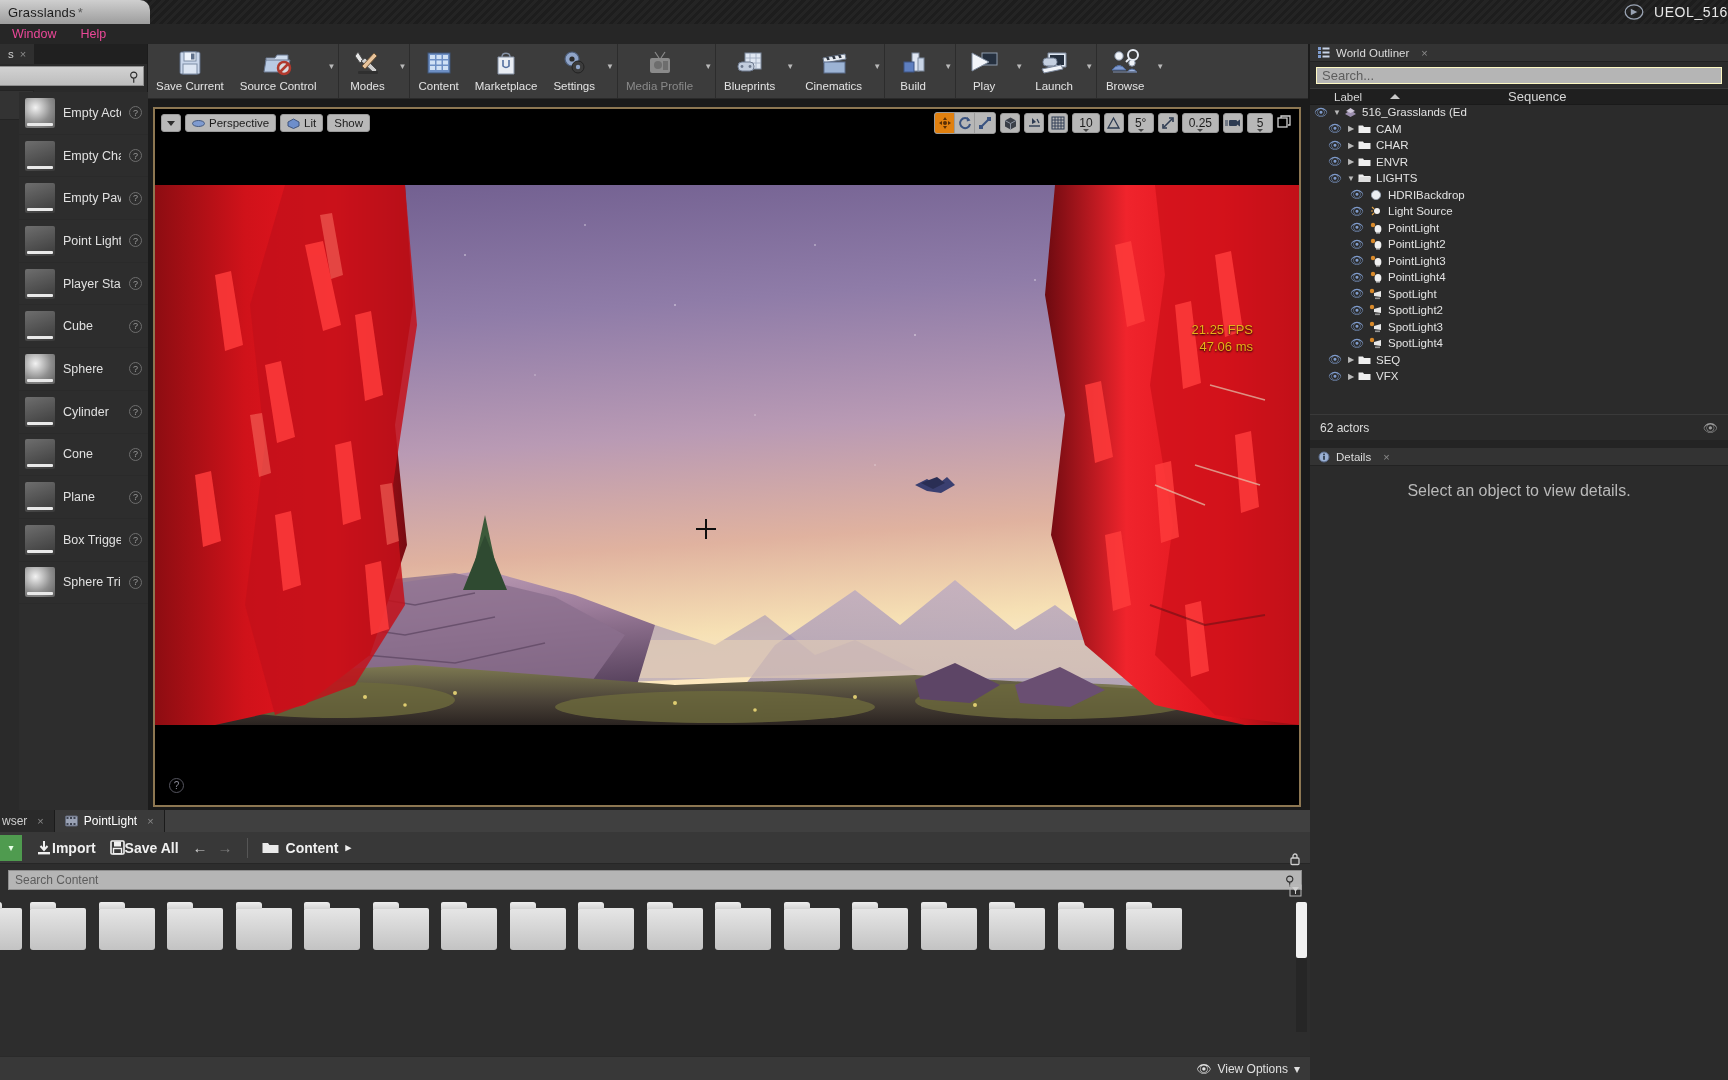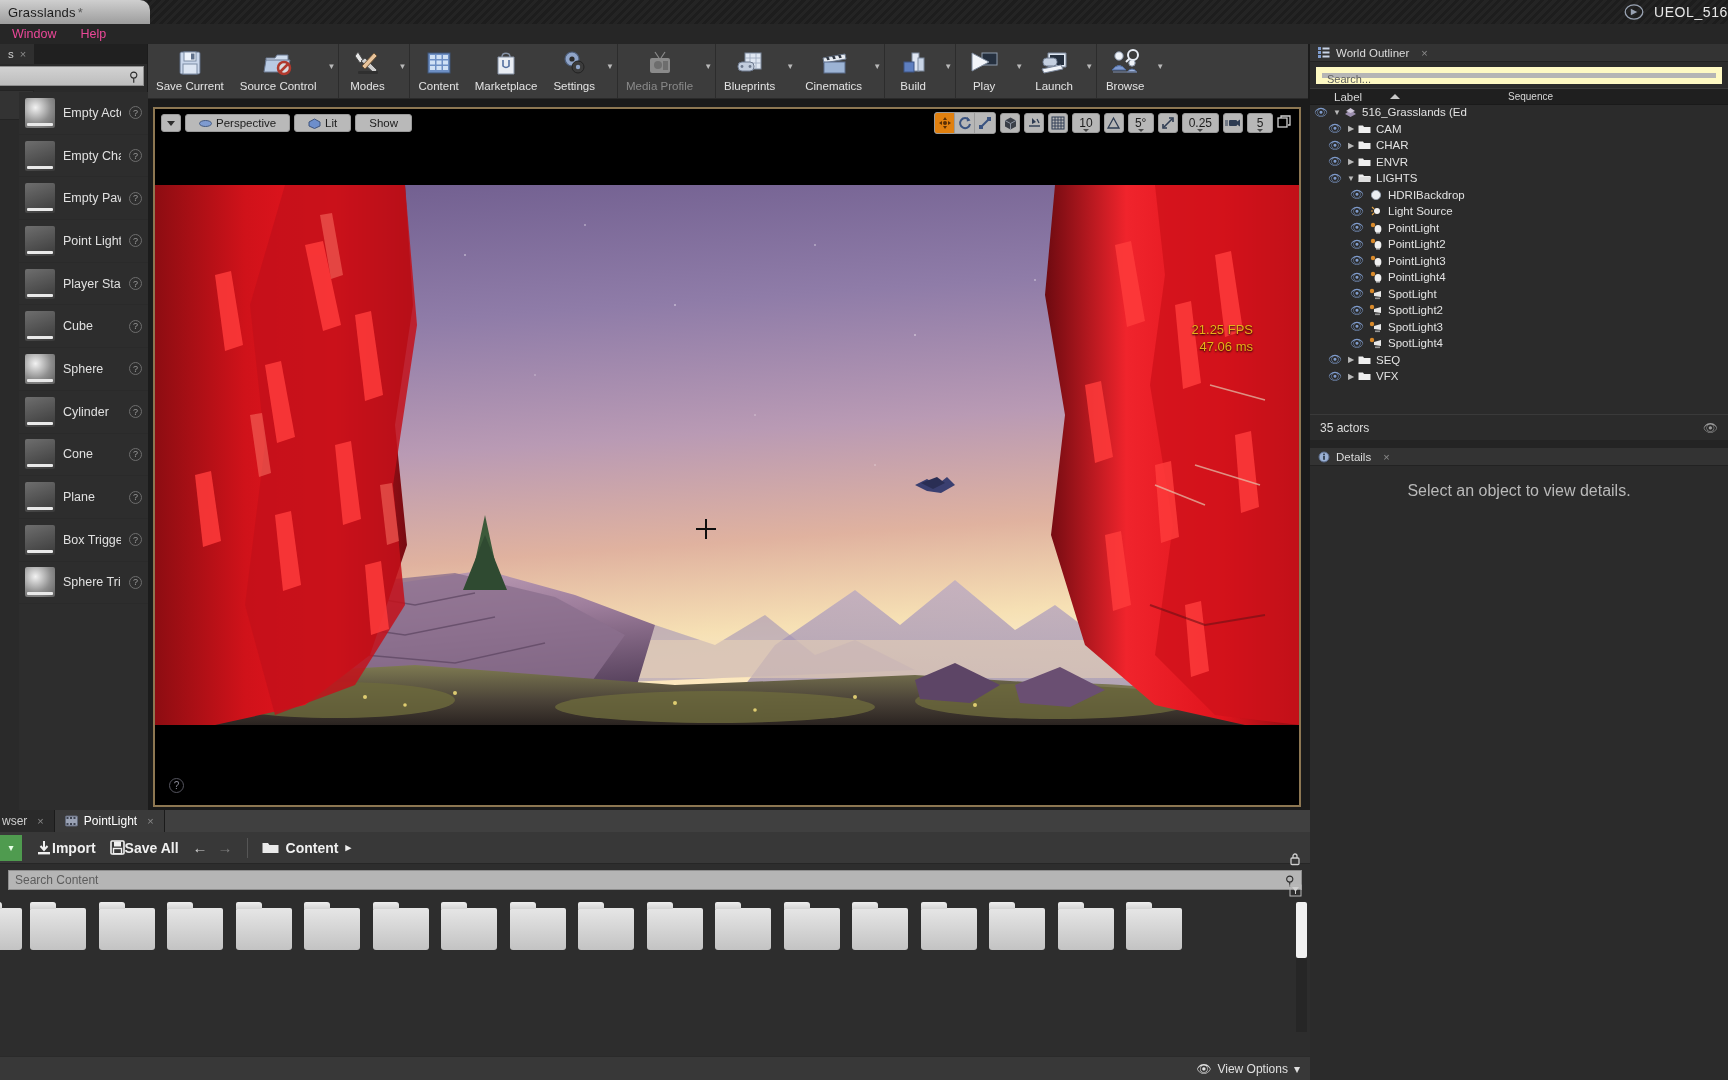--- a/index.html
+++ b/index.html
@@ -116,21 +116,21 @@
     position:absolute; left:153px; top:107px; width:1148px; height:700px;
     background:#000; border:2px solid #8d7752;
   }
   .vp-toolbar{
     position:absolute; left:0; top:0; width:100%; height:28px;
     display:flex; align-items:center; gap:4px; padding:0 6px;
     background:rgba(0,0,0,0);
   }
   .vp-pill{
     height:18px; background:#b9b9b9; border-radius:3px; color:#1c1c1c;
-    font-size:11.5px; display:flex; align-items:center; gap:4px; padding:0 13px;
+    font-size:11.5px; display:flex; align-items:center; gap:4px; padding:0 6px;
     border:1px solid #9a9a9a;
   }
   .vp-pill.small{ padding:0 5px; }
   .vp-caret{ width:0;height:0;border-left:4px solid transparent;border-right:4px solid transparent;
              border-top:5px solid #2d2d2d; }
   .vp-right{ margin-left:auto; display:flex; align-items:center; gap:4px; }
   .vp-sq{
     width:20px;height:20px;background:#b7b7b7;border:1px solid #9a9a9a;border-radius:3px;
     display:flex;align-items:center;justify-content:center; color:#24324a;
   }
@@ -174,31 +174,31 @@
   
   .rightcol{ position:absolute; left:1310px; top:44px; width:418px; height:1036px; background:#242424; }
   .panel-head{
     height:18px; background:#333; display:flex; align-items:center; gap:6px; padding:0 8px;
     border-bottom:1px solid #222;
   }
   .panel-head .ptitle{ font-size:11.5px; color:#dcdcdc; }
   .panel-head .px{ margin-left:6px; color:#8e8e8e; font-size:11px;}
   .outliner{ position:absolute; left:0; top:0; width:418px; height:396px; background:#2b2b2b; }
   .ol-search{
-    margin:5px 6px 4px 6px; height:17px; background:#b5b5b5; border:6px solid #fef9c3;
-    color:#5d5d5d; font-size:11px; display:flex; padding:0 5px;
+    margin:5px 6px 4px 6px; height:17px; background:#b5b5b5; border:1px solid #fef9c3;
+    color:#5d5d5d; font-size:13px; display:flex; align-items:center; padding:0 5px;
   }
   .ol-header{
     height:17px; background:#1f1f1f; display:flex; align-items:center;
     border-top:1px solid #3a3a3a; border-bottom:1px solid #1a1a1a;
   }
   .ol-header .col-label{ width:180px; padding-left:24px; font-size:11.5px; color:#d6d6d6; position:relative;}
   .ol-header .sortarrow{ position:absolute; left:80px; top:3px; width:0;height:0;
     border-left:5px solid transparent;border-right:5px solid transparent;border-bottom:5px solid #c9c9c9;}
-  .ol-header .col-seq{ font-size:10px; color:#d6d6d6; margin-left:18px;}
+  .ol-header .col-seq{ font-size:13px; color:#d6d6d6; margin-left:18px;}
   .ol-rows{ position:absolute; left:0; top:60px; right:0; bottom:36px; overflow:hidden;}
   .ol-row{ height:16.5px; display:flex; align-items:center; font-size:11.5px; color:#e2e2e2; }
   .ol-eye{ width:22px; display:flex; justify-content:center; color:#7f9ccd; font-size:11px;}
   .ol-disc{ width:10px; color:#b9b9b9; font-size:8px; text-align:center;}
   .ol-ico{ width:16px; display:flex; justify-content:center; }
   .ol-lbl{ margin-left:4px; white-space:nowrap; overflow:hidden;}
   .ol-count{
     position:absolute; left:0; right:0; bottom:0; height:26px; background:#2b2b2b;
     border-top:1px solid #3a3a3a; display:flex; align-items:center; padding:0 10px;
     font-size:12px; color:#dcdcdc;
@@ -1062,21 +1062,21 @@
           <span class="ol-ico">
             <svg width="13" height="10" viewBox="0 0 13 10">
                 <path d="M0.5 1.5 L5 1.5 L6 3 L12.5 3 L12.5 9 L0.5 9 Z" fill="#efefef"></path>
               </svg>
           </span>
           <span class="ol-lbl">VFX</span>
         </div>
       </div>
 
       <div class="ol-count">
-        <span>35 actors</span>
+        <span>62 actors</span>
         <span class="eye2">👁</span>
       </div>
     </div>
 
     <div class="details">
       <div class="panel-head">
         <svg width="12" height="12" viewBox="0 0 12 12">
           <circle cx="6" cy="6" r="5" fill="#9ab0d4" stroke="#5b6c8b"></circle>
           <rect x="5.2" y="4.8" width="1.6" height="4" fill="#23303f"></rect>
           <rect x="5.2" y="2.6" width="1.6" height="1.5" fill="#23303f"></rect>

